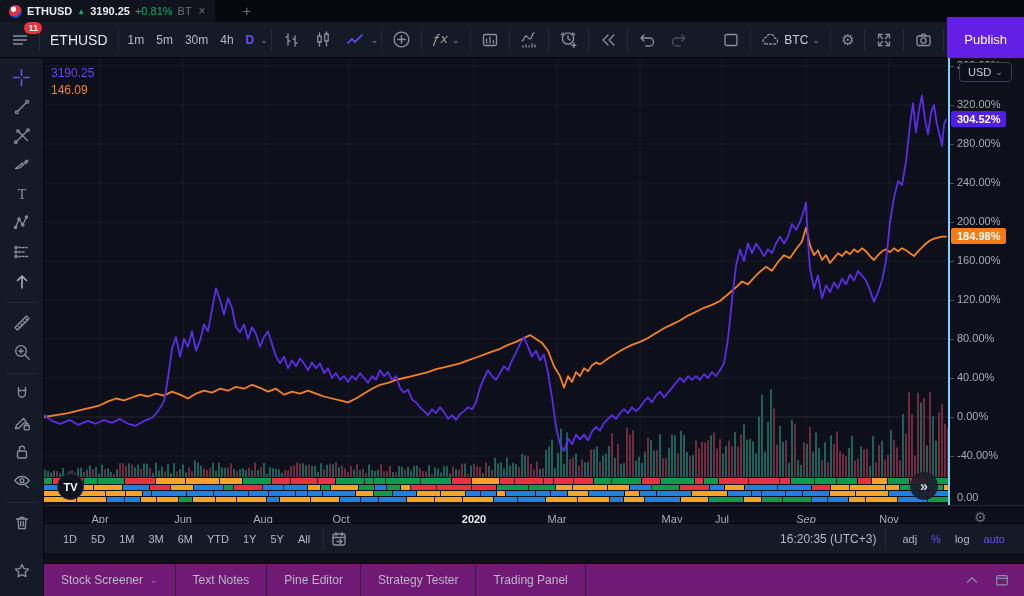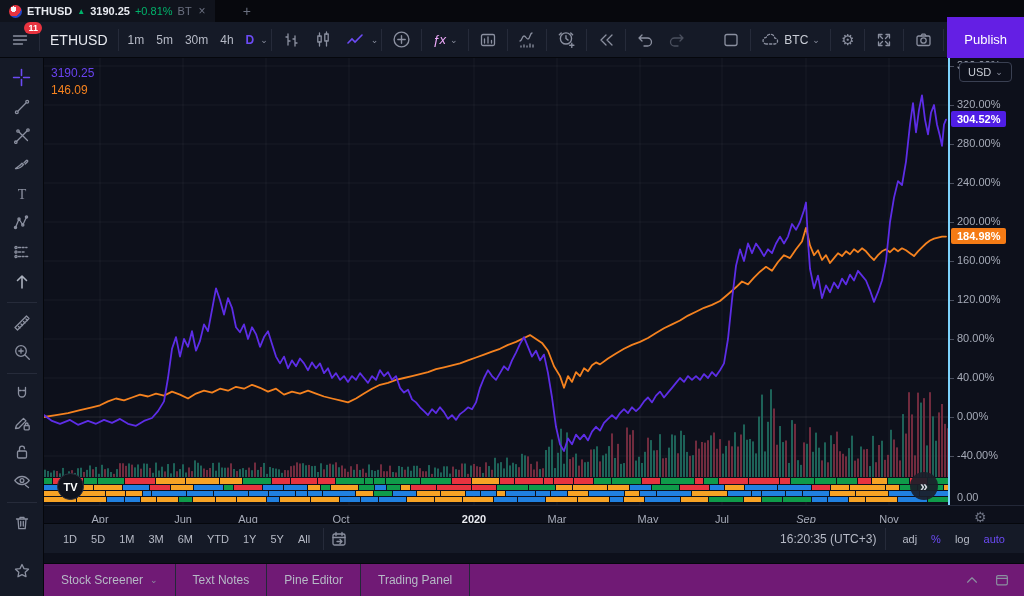--- a/index.html
+++ b/index.html
@@ -21,21 +21,21 @@
   
   .toolbar{height:36px;background:#151a27;display:flex;align-items:center;padding-left:4px;border-bottom:1px solid #05070c}
   .tbtn{display:flex;align-items:center;gap:4px;padding:0 7px;height:28px;border-radius:3px;color:#b6bac6;cursor:pointer;position:relative}
   .sep{width:1px;height:22px;background:#262b3a;margin:0 3px;flex:none}
   .tf{font-size:12px;color:#b6bac6;padding:0 6px}
   .tf.active{color:#6c4bf5;font-weight:bold}
   .badge11{position:absolute;top:-4px;right:-6px;background:#e8333f;color:#fff;font-size:9px;font-weight:bold;border-radius:8px;padding:1px 4px;line-height:10px}
   .caret{font-size:9px;color:#8b90a0}
   .spacer{flex:1}
   .publish{height:45px;padding:0 17px;background:#641fe4;color:#fff;font-size:13px;display:flex;align-items:center;cursor:pointer}
-  .fxtxt{font-size:13px;font-style:italic;color:#f0abfc;font-family:Liberation Sans, sans-serif}
+  .fxtxt{font-size:13px;font-style:italic;color:#a3a3a3;font-family:Liberation Mono, monospace}
   .geartxt{font-size:15px;color:#8b90a0;line-height:1}
   
   .main{display:flex;height:538px}
   .sidebar{width:44px;background:#151a27;border-right:1px solid #05070c;display:flex;flex-direction:column;align-items:center;padding-top:6px;flex:none}
   .sicon{width:34px;height:27px;display:flex;align-items:center;justify-content:center;margin-bottom:2px;cursor:pointer;border-radius:3px}
   .sdiv{width:30px;height:1px;background:#262b3a;margin:6px 0}
   .chartwrap{position:relative;width:980px;height:538px;background:#0d101b}
   .legend{position:absolute;left:7px;top:7px;line-height:17px;font-size:12px;z-index:2}
   .legend .v1{color:#6a43f0}
   .legend .v2{color:#f5821f}
@@ -830,25 +830,25 @@
         <div class="pdash" style="top: 398px;"></div>
         <div class="ptick" style="top: 391px;">-40.00%</div>
         <div class="pbadge" style="top: 169.644px; background: rgb(245, 123, 21);">184.98%</div>
         <div class="pbadge" style="top: 53.093px; background: rgb(80, 30, 230);">304.52%</div>
       </div>
 
     <div class="timeaxis" id="time-axis">
       <span class="cornergear geartxt">⚙</span>
     <span class="tlabel" style="left: 56px;">Apr</span>
         <span class="tlabel" style="left: 139px;">Jun</span>
-        <span class="tlabel" style="left: 204px;">Aug</span>
+        <span class="tlabel" style="left: 219px;">Aug</span>
         <span class="tlabel" style="left: 297px;">Oct</span>
         <span class="tlabel major" style="left: 430px;">2020</span>
         <span class="tlabel" style="left: 513px;">Mar</span>
-        <span class="tlabel" style="left: 604px;">May</span>
+        <span class="tlabel" style="left: 628px;">May</span>
         <span class="tlabel" style="left: 678px;">Jul</span>
         <span class="tlabel" style="left: 762px; font-style: italic;">Sep</span>
         <span class="tlabel" style="left: 845px;">Nov</span>
       </div>
 
     <div class="rangebar">
       <span class="rbtn">1D</span>
       <span class="rbtn">5D</span>
       <span class="rbtn">1M</span>
       <span class="rbtn">3M</span>
@@ -874,20 +874,23 @@
     <div class="panelbar">
       <div class="pitem">
         <span>Stock Screener</span>
         <span class="caret">⌄</span>
       </div>
       <div class="pitem">
           <span>Text Notes</span>
         </div>
       <div class="pitem">
           <span>Pine Editor</span>
+        </div>
+      <div class="pitem">
+          <span>Strategy Tester</span>
         </div>
       <div class="pitem">
           <span>Trading Panel</span>
         </div>
       <div class="pright">
         <svg width="16" height="16" viewBox="0 0 18 18">
             <path class="ic" d="M4 11.5 9 6.5l5 5"></path>
           </svg>
         <svg width="16" height="16" viewBox="0 0 18 18">
             <rect class="ic" x="3" y="4" width="12" height="10.5" rx="1.5"></rect>

